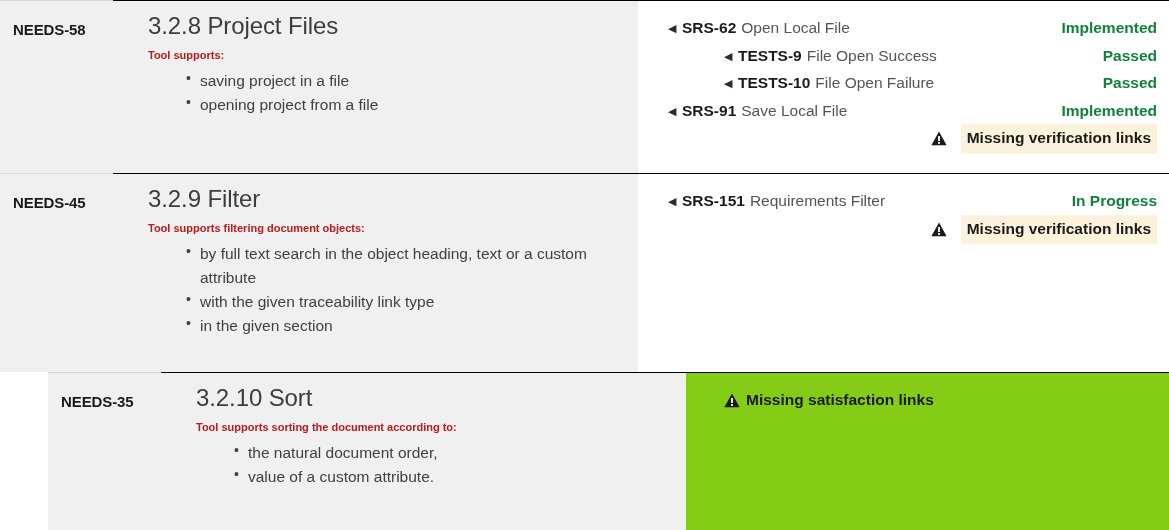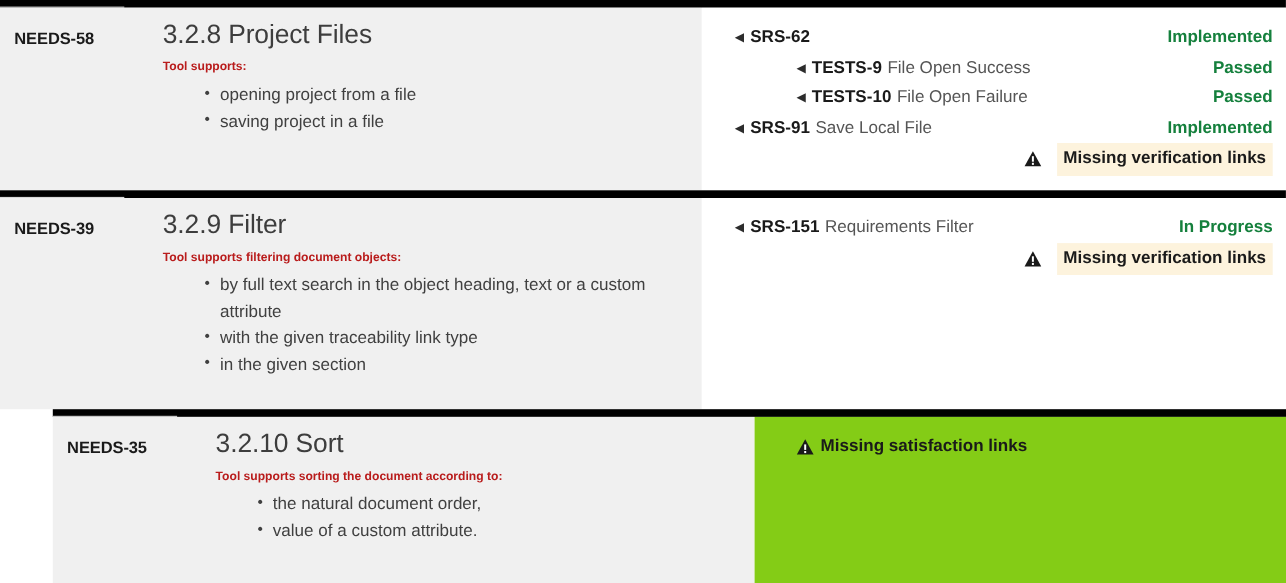--- a/index.html
+++ b/index.html
@@ -16,21 +16,21 @@
   #matrix {
     width: 1169px;
     height: 530px;
     position: relative;
   }
 
   .row {
     position: relative;
     display: flex;
     width: 1169px;
-    border-top: 7px solid #000000;
+    border-top: 1px solid #000000;
   }
 
   
   .left-pane {
     width: 638px;
     flex: 0 0 638px;
     background: #f0f0f0;
     display: flex;
     position: relative;
     padding-top: 10px;
@@ -191,29 +191,30 @@
 <body>
 
 <div id="matrix">
     <div class="row" style="height: 173px;">
       <div class="left-pane">
         <div class="req-key">NEEDS-58</div>
         <div class="req-body">
           <div class="req-title">3.2.8 Project Files</div>
           <div class="req-intro">Tool supports:</div>
           <ul class="req-list">
+            <li>saving project in a file</li>
             <li>opening project from a file</li>
-            <li>saving project in a file</li>
           </ul>
         </div>
       </div>
       <div class="right-pane">
         <div class="trace-line indent-1">
           <span class="arrow-icon">◀</span>
           <span class="trace-key">SRS-62</span>
+          <span class="trace-title">Open Local File</span>
           <span class="trace-status">Implemented</span>
         </div>
         <div class="trace-line indent-2">
           <span class="arrow-icon">◀</span>
           <span class="trace-key">TESTS-9</span>
           <span class="trace-title">File Open Success</span>
           <span class="trace-status">Passed</span>
         </div>
         <div class="trace-line indent-2">
           <span class="arrow-icon">◀</span>
@@ -234,21 +235,21 @@
               <rect x="7.1" y="5.0" width="1.8" height="5.0" fill="#ffffff"></rect>
               <rect x="7.1" y="11.0" width="1.8" height="1.9" fill="#ffffff"></rect>
             </svg>
           </span>
           <span class="warn-text hl">Missing verification links</span>
         </div>
       </div>
     </div>
     <div class="row" style="height: 199px;">
       <div class="left-pane">
-        <div class="req-key">NEEDS-39</div>
+        <div class="req-key">NEEDS-45</div>
         <div class="req-body">
           <div class="req-title">3.2.9 Filter</div>
           <div class="req-intro">Tool supports filtering document objects:</div>
           <ul class="req-list">
             <li>by full text search in the object heading, text or a custom attribute</li>
             <li>with the given traceability link type</li>
             <li>in the given section</li>
           </ul>
         </div>
       </div>

